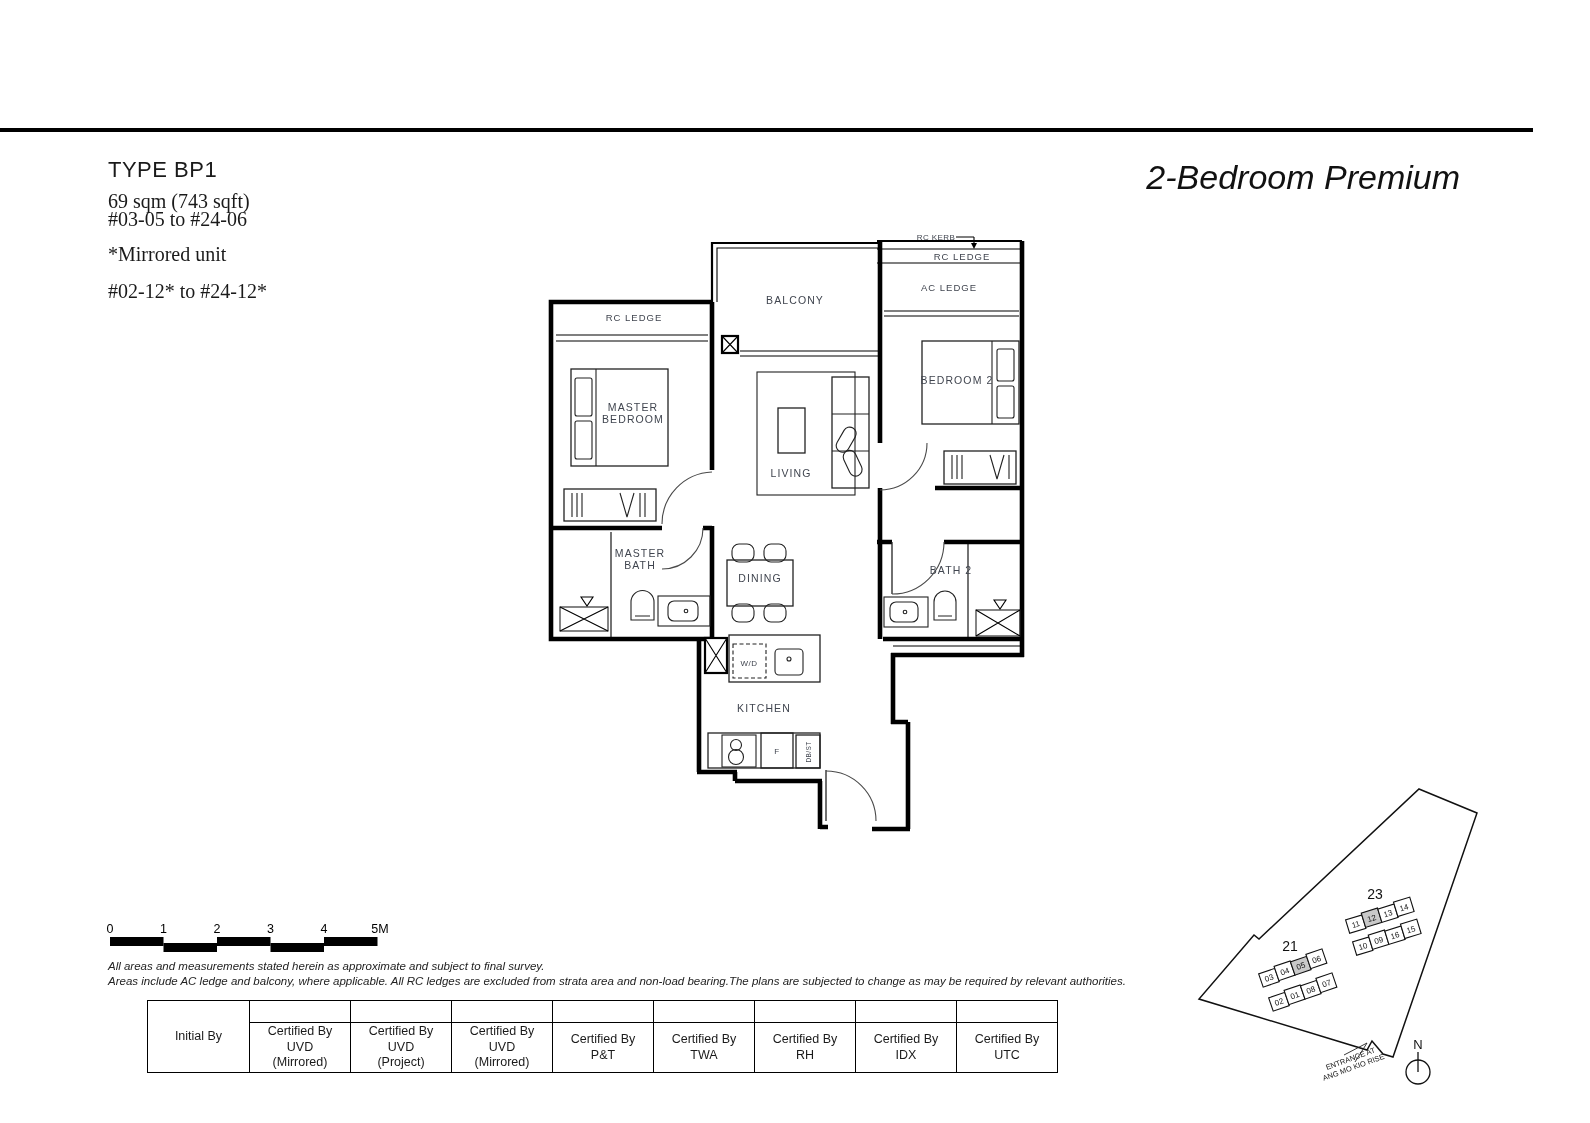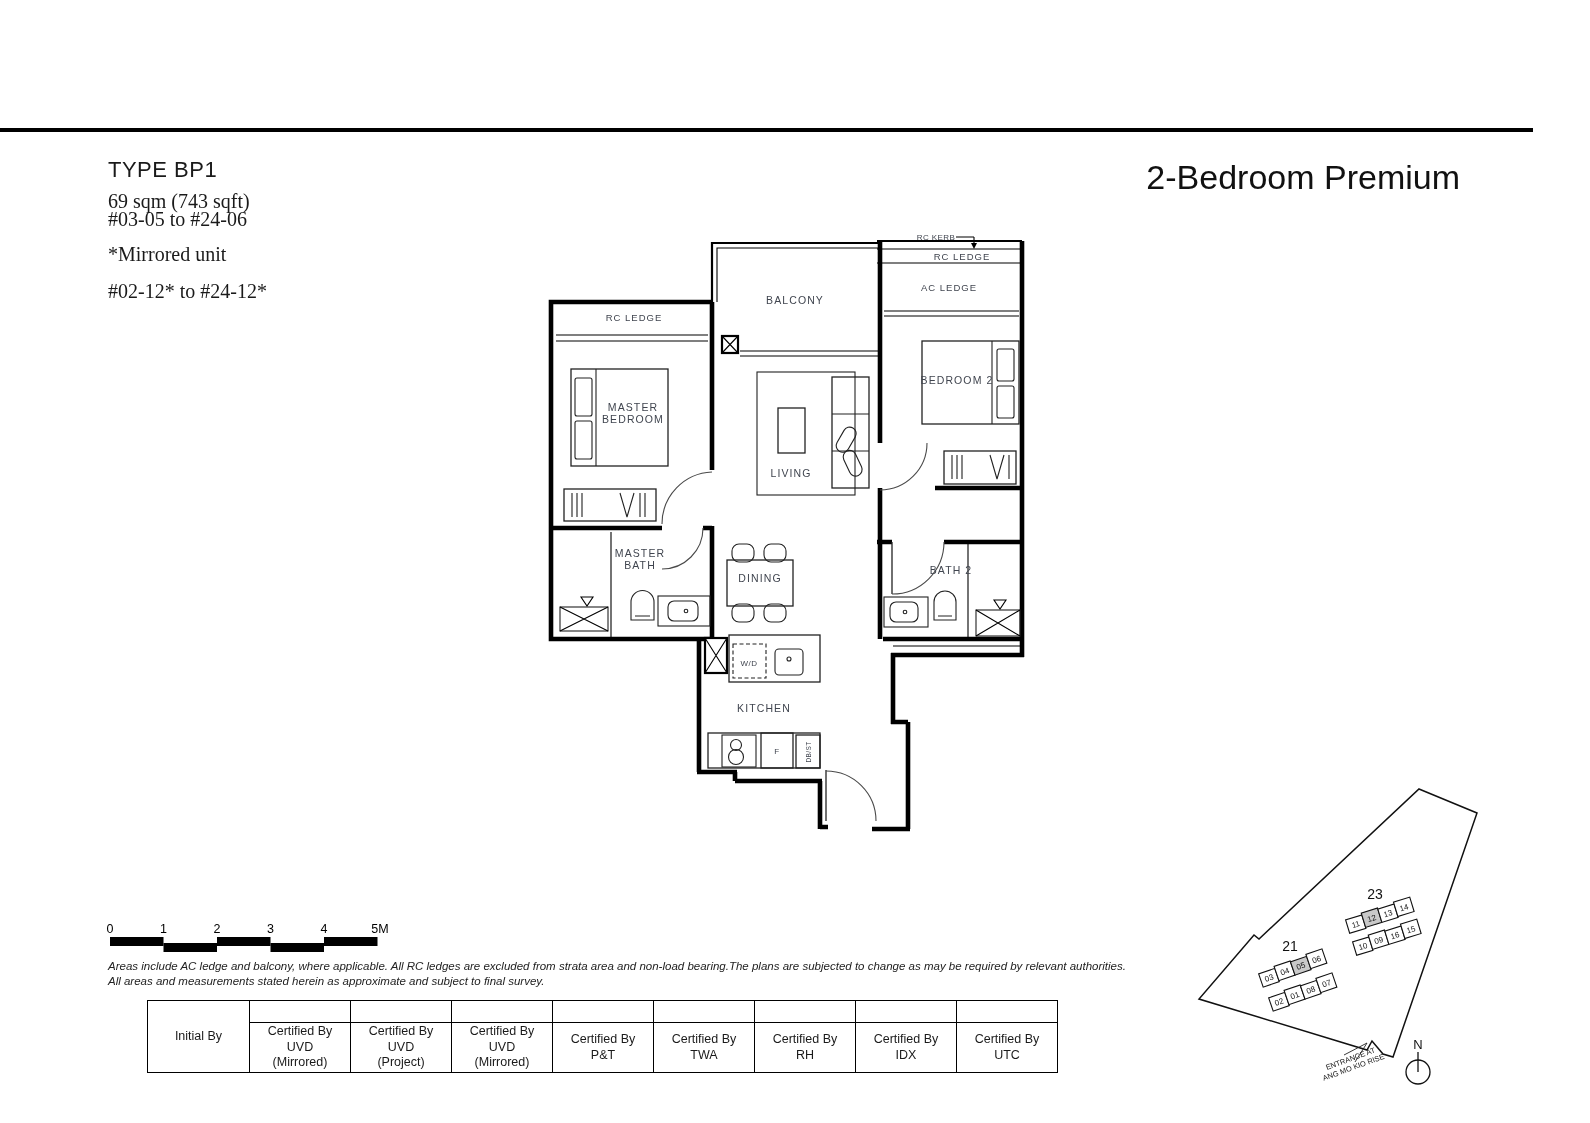--- a/index.html
+++ b/index.html
@@ -2,21 +2,21 @@
 <html><head>
 <meta charset="utf-8">
 <style>
   html,body{margin:0;padding:0;background:#fff;}
   #page{position:relative;width:1590px;height:1123px;background:#fff;overflow:hidden;
         font-family:"Liberation Sans",sans-serif;color:#1a1a1a;padding-left:20px;}
   .abs{position:absolute;}
   #divider{top:128px;left:0;width:1533px;height:4px;background:#000;}
   #type-title{top:157px;left:108px;font-size:22px;letter-spacing:.5px;color:#1a1a1a;}
   .detail{left:108px;font-size:20px;color:#1a1a1a;font-family:Liberation Serif, serif;}
-  #unit-name{top:158px;left:1020px;width:440px;font-size:34px;text-align:right;color:#111;}
+  #unit-name{top:158px;left:1020px;width:440px;font-size:34px;text-align:right;color:#111;font-style:italic;}
   #disclaimer{top:959px;left:108px;width:1100px;font-style:italic;font-size:11.5px;line-height:15px;color:#222;}
   
   #cert-table{top:1000px;left:108px;width:911px;height:73px;display:grid;
               grid-template-columns:repeat(9,1fr);border:1.6px solid #000;box-sizing:border-box;margin-left:39px;}
   .tcol{border-left:1px solid #000;display:flex;flex-direction:column;box-sizing:border-box;}
   .tcol.first{border-left:none;justify-content:center;}
   .ttop{height:21px;border-bottom:1px solid #000;flex:none;}
   .tlabel{flex:1;display:flex;flex-direction:column;justify-content:center;
           font-size:12.5px;line-height:15.5px;text-align:center;padding:1px 2px;}
   .tlabel span{display:block;}
@@ -280,22 +280,22 @@
 
       <g>
         <circle cx="1418" cy="1072" r="12" stroke="#111" stroke-width="1.3" fill="none"></circle>
         <path d="M1418,1052 V1072" stroke="#111" stroke-width="1.3"></path>
         <text class="nn" x="1418" y="1049">N</text>
       </g>
     </g>
   </svg>
 
   <div id="disclaimer" class="abs">
+    <div>All areas and measurements stated herein as approximate and subject to final survey.</div>
     <div>Areas include AC ledge and balcony, where applicable. All RC ledges are excluded from strata area and non-load bearing.The plans are subjected to change as may be required by relevant authorities.</div>
-    <div>All areas and measurements stated herein as approximate and subject to final survey.</div>
   </div>
 
   <div id="cert-table" class="abs">
     <div class="tcol first">
       <div class="tlabel">
           <span>Initial By</span>
         </div>
     </div>
     <div class="tcol">
       <div class="ttop"></div>

